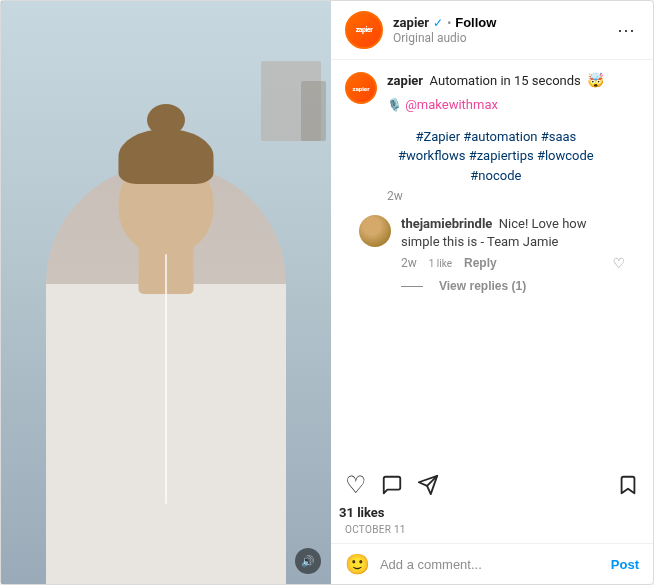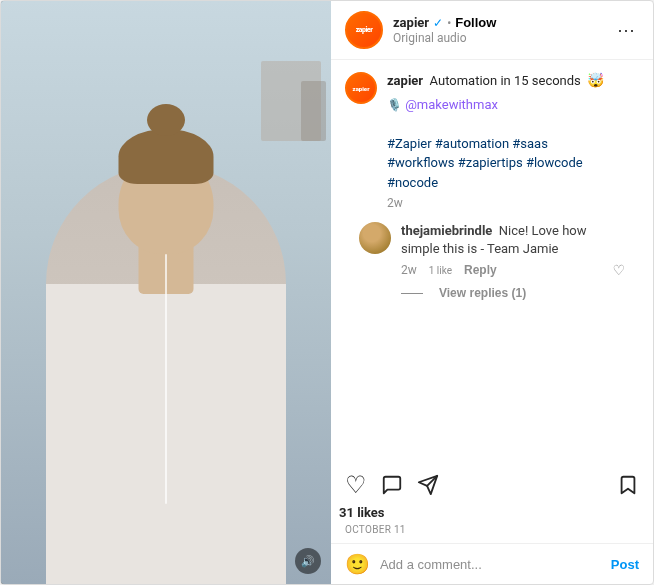--- a/index.html
+++ b/index.html
@@ -170,21 +170,21 @@
       color: #262626;
       line-height: 1.5;
     }
     .caption-username {
       font-weight: 700;
     }
     .emoji {
       font-size: 14px;
     }
     .mention {
-      color: #8b5cf6;
+      color: #ec4899;
     }
     .hashtag {
       color: #00376b;
     }
     .time-ago {
       color: #8e8e8e;
       font-size: 12px;
       margin-top: 4px;
     }
     
@@ -395,21 +395,21 @@
           <div class="avatar-small" style="font-size:6px;font-weight:900;">zapier</div>
           <div>
             <div class="caption-text">
               <span class="caption-username">zapier</span>
               &nbsp;<span>Automation in 15 seconds</span>
               &nbsp;<span class="emoji">🤯</span>
             </div>
             <div class="caption-text" style="margin-top:4px;">
               <span style="font-size:12px;">🎙️</span>&nbsp;<span class="mention">@makewithmax</span>
             </div>
-            <div class="caption-text" style="margin-top:19px;">
+            <div class="caption-text" style="margin-top:12px;text-align:center;">
               <span class="hashtag" style="font-size: 13px; color: rgb(0, 55, 107); white-space: pre-line;">#Zapier #automation #saas
 #workflows #zapiertips #lowcode
 #nocode</span>
             </div>
             <div class="time-ago">2w</div>
           </div>
         </div>
 
         <div class="comment-section">
           <div class="comment-row">

